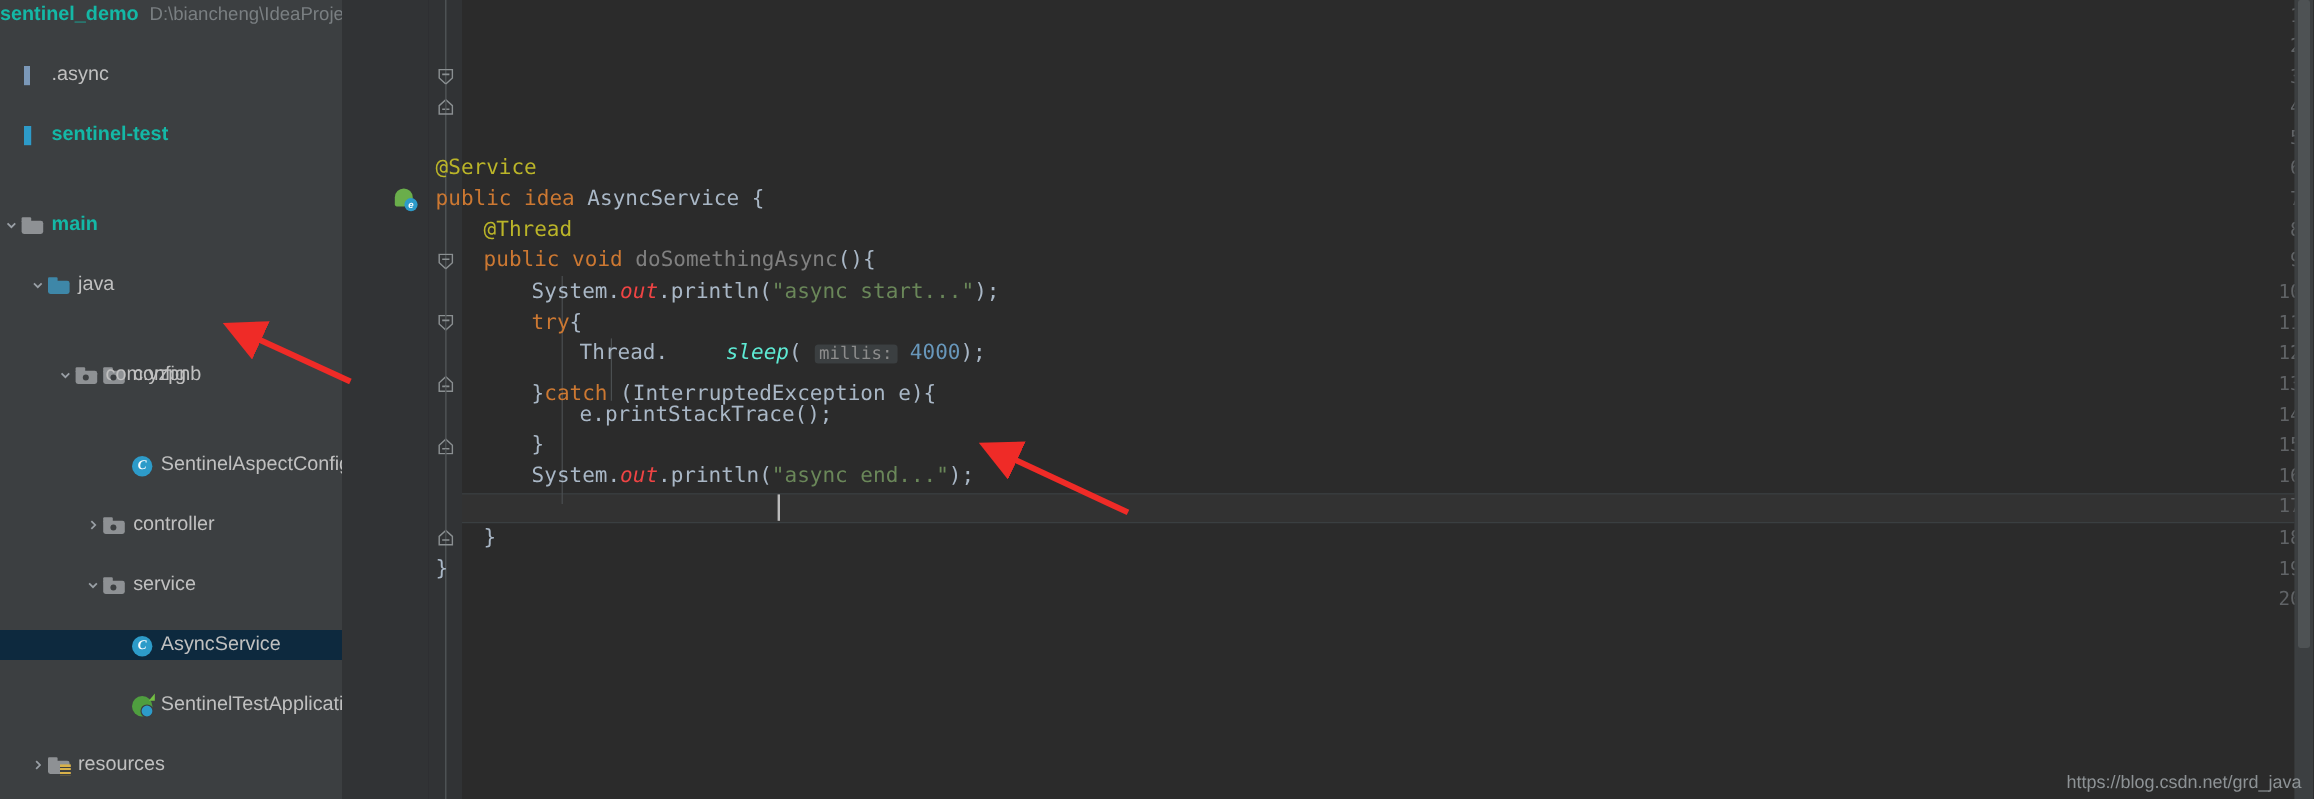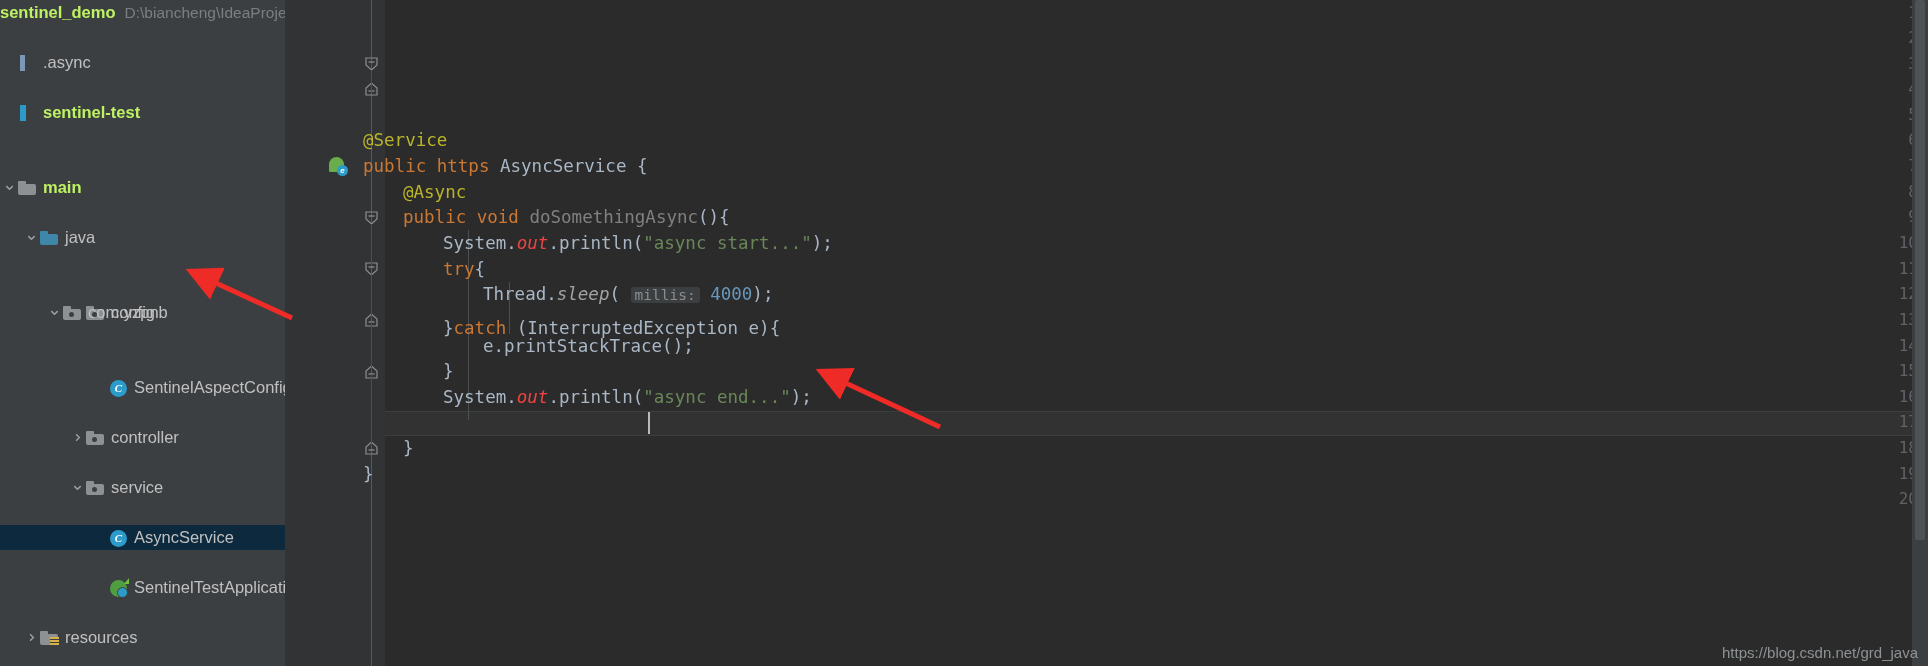--- a/index.html
+++ b/index.html
@@ -32,21 +32,21 @@
   .tree-row.sel { background: #0d293e; }
   .tree-row .ind { display: inline-block; flex: 0 0 auto; }
   .arrow {
     flex: 0 0 18px; width: 18px; text-align: center;
     color: #9aa0a6; font-size: 12px; line-height: 1;
     display: inline-flex; align-items: center; justify-content: center;
   }
   .arrow svg { display:block; }
   .tico { flex: 0 0 20px; width: 20px; height: 18px; margin-right: 5px; position: relative; display:inline-block; }
   .tlabel { color: #c0c0c0; font-size: 16.5px; }
-  .tlabel.bold { font-weight: bold; color: #bef264; }
+  .tlabel.bold { font-weight: bold; color: #14b8a6; }
   .tpath { color: #7a7f82; font-size: 15.5px; margin-left: 9px; }
 
   
   .ic-folder, .ic-folder-src, .ic-folder-target, .ic-folder-res, .ic-pkg {
     position: absolute; left: 0; top: 2px; width: 18px; height: 14px;
   }
   .ic-folder::before, .ic-folder-src::before, .ic-folder-target::before,
   .ic-folder-res::before, .ic-pkg::before {
     content: ""; position: absolute; left: 0; top: 3px; width: 18px; height: 11px;
     border-radius: 1px 2px 2px 2px; background: #8e9194;
@@ -138,21 +138,21 @@
     font-size: 17.5px; letter-spacing: 0px;
     color: #a9b7c6;
   }
   .k  { color: #cc7832; }      
   .an { color: #bbb529; }      
   .s  { color: #6a8759; }      
   .n  { color: #6897bb; }      
   .m  { color: #a9b7c6; }
   .gr { color: #808080; }      
   .it { color: #ef4444; font-style: italic; }  
-  .sf { color: #a3a3a3; font-style: italic; }  
+  .sf { color: #5eead4; font-style: italic; margin-left: 48px; }  
   .hint {
     color: #8c8c8c; background: #3b3f41; border-radius: 3px;
     padding: 0 4px; font-size: 14.5px;
   }
   #curline {
     position: absolute; left: 100px; top: 411px; right: 16px; height: 25px;
     background: #323232; border-top: 1px solid #3a3f41; border-bottom: 1px solid #3a3f41;
   }
   #caret {
     position: absolute; left: 363px; top: 412px; width: 2px; height: 22px;
@@ -424,23 +424,23 @@
     <div class="vline" style="left:86px; top:374px; height:72px"></div>
 
     <div class="vline" style="left:183px; top:230px; height:190px"></div>
     <div class="vline" style="left:224px; top:282px; height:52px"></div>
 
 
 
 
     <div class="codeline" style="left:78px; top:130px"><span class="an">@Service</span></div>
 
-    <div class="codeline" style="left:78px; top:156px"><span class="k">public</span><span> </span><span class="k">https</span><span class="m"> AsyncService {</span></div>
-
-    <div class="codeline" style="left:118px; top:182px"><span class="an">@Async</span></div>
+    <div class="codeline" style="left:78px; top:156px"><span class="k">public</span><span> </span><span class="k">idea</span><span class="m"> AsyncService {</span></div>
+
+    <div class="codeline" style="left:118px; top:182px"><span class="an">@Thread</span></div>
 
     <div class="codeline" style="left:118px; top:207px"><span class="k">public</span><span> </span><span class="k">void</span><span> </span><span class="gr">doSomethingAsync</span><span class="m">(){</span></div>
 
     <div class="codeline" style="left:158px; top:233px"><span class="m">System.</span><span class="it">out</span><span class="m">.println(</span><span class="s">"async start..."</span><span class="m">);</span></div>
 
     <div class="codeline" style="left:158px; top:259px"><span class="k">try</span><span class="m">{</span></div>
 
     <div class="codeline" style="left:198px; top:284px"><span class="m">Thread.</span><span class="sf">sleep</span><span class="m">(</span><span> </span><span class="hint">millis:</span><span> </span><span class="n">4000</span><span class="m">);</span></div>
 
     <div class="codeline" style="left:158px; top:318px"><span class="m">}</span><span class="k">catch</span><span class="m"> (InterruptedException e){</span></div>

